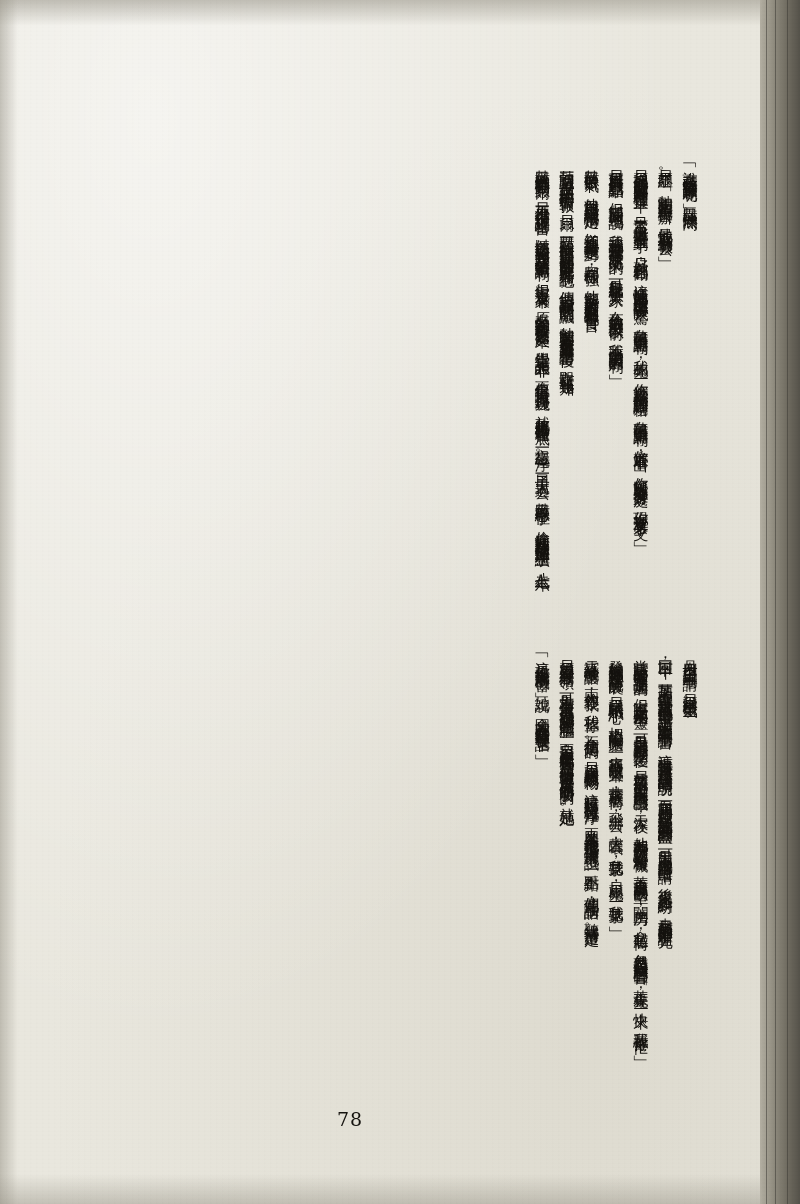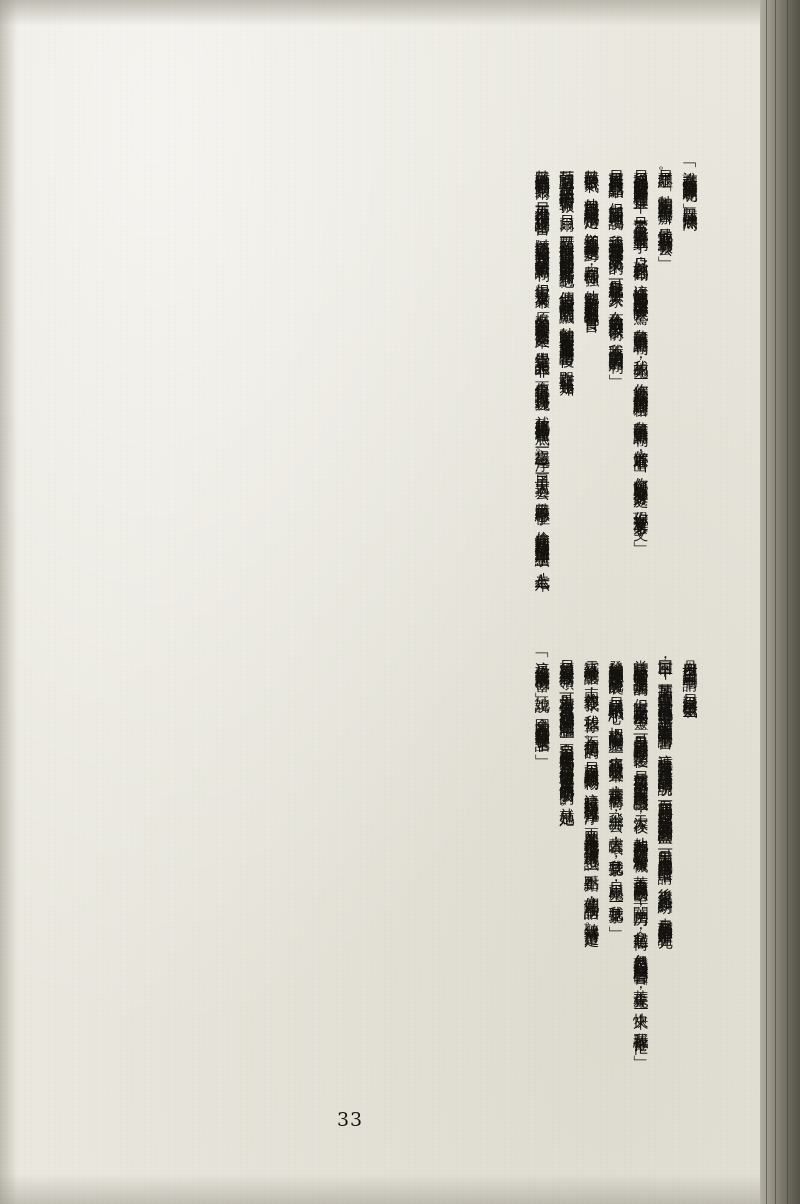--- a/index.html
+++ b/index.html
@@ -140,21 +140,21 @@
     <div class="block" id="block-bottom">
         <p>月十四日提出了專利申請，貝爾當然很生氣。</p>
         <p>同日下午，芝加哥的一位電工技師葛雷也為他的「電話」提出了「保護發明專利申請書」。這種申請書雖然只是一種設計的簡單說明，而貝爾的却是一種已經製成的器具的詳細藍圖，可是因為兩人幾乎同時提出申請，後來引起許多糾紛，幸虧貝爾的律師申請在先。</p>
         <p>當時電話的發明在理論上是通的，但實際上拿來使用却不靈。可是貝爾請准專利一星期之後，居然製成了第一架可以實用的電話機。一天深夜，他和華森照例試驗一架新發報機。華森走進貝爾的臥室，關上房門，拿起聽筒，忽然聽見貝爾急迫的聲音：「華森先生，快來！我要你幫忙！」</p>
         <p>發報機的銅絲是浸在稀硫酸裏。貝爾試驗時不小心，把硫酸潑到大腿上，痛得不禁喊出聲來。華森放下聽筒，飛奔出去，大聲嚷：「我聽見了，貝爾先生，我聽見了！」</p>
         <p>電話終於能傳話了！兩人你望我，我望你，不相信是傳的。貝爾大腿被硫酸灼傷，這時候已經忘得乾乾淨淨，兩人又哭又笑地把電話機一次一次地再試，一點不錯！他們互相講話，聽得清清楚楚。</p>
         <p>貝爾簡直沒有經商本領，可是梅寶不久便充分表現出她父親的生意頭腦。一定要貝爾在慶祝美國獨立一百周年的費城博覽會上展出他的新發明的，就是她。</p>
         <p>「這是你千載難逢的機會，」她說，「全國的人都會知道你發明電話了。」</p>
       </div>
 
-    <div id="page-number">33</div>
+    <div id="page-number">78</div>
 
   </div>
 
   <div id="gutter">
     <div class="edge-line" style="left:6px;"></div>
     <div class="edge-line" style="left:15px;"></div>
     <div class="edge-line" style="left:27px;"></div>
   </div>
 
   <div id="noise"></div>

